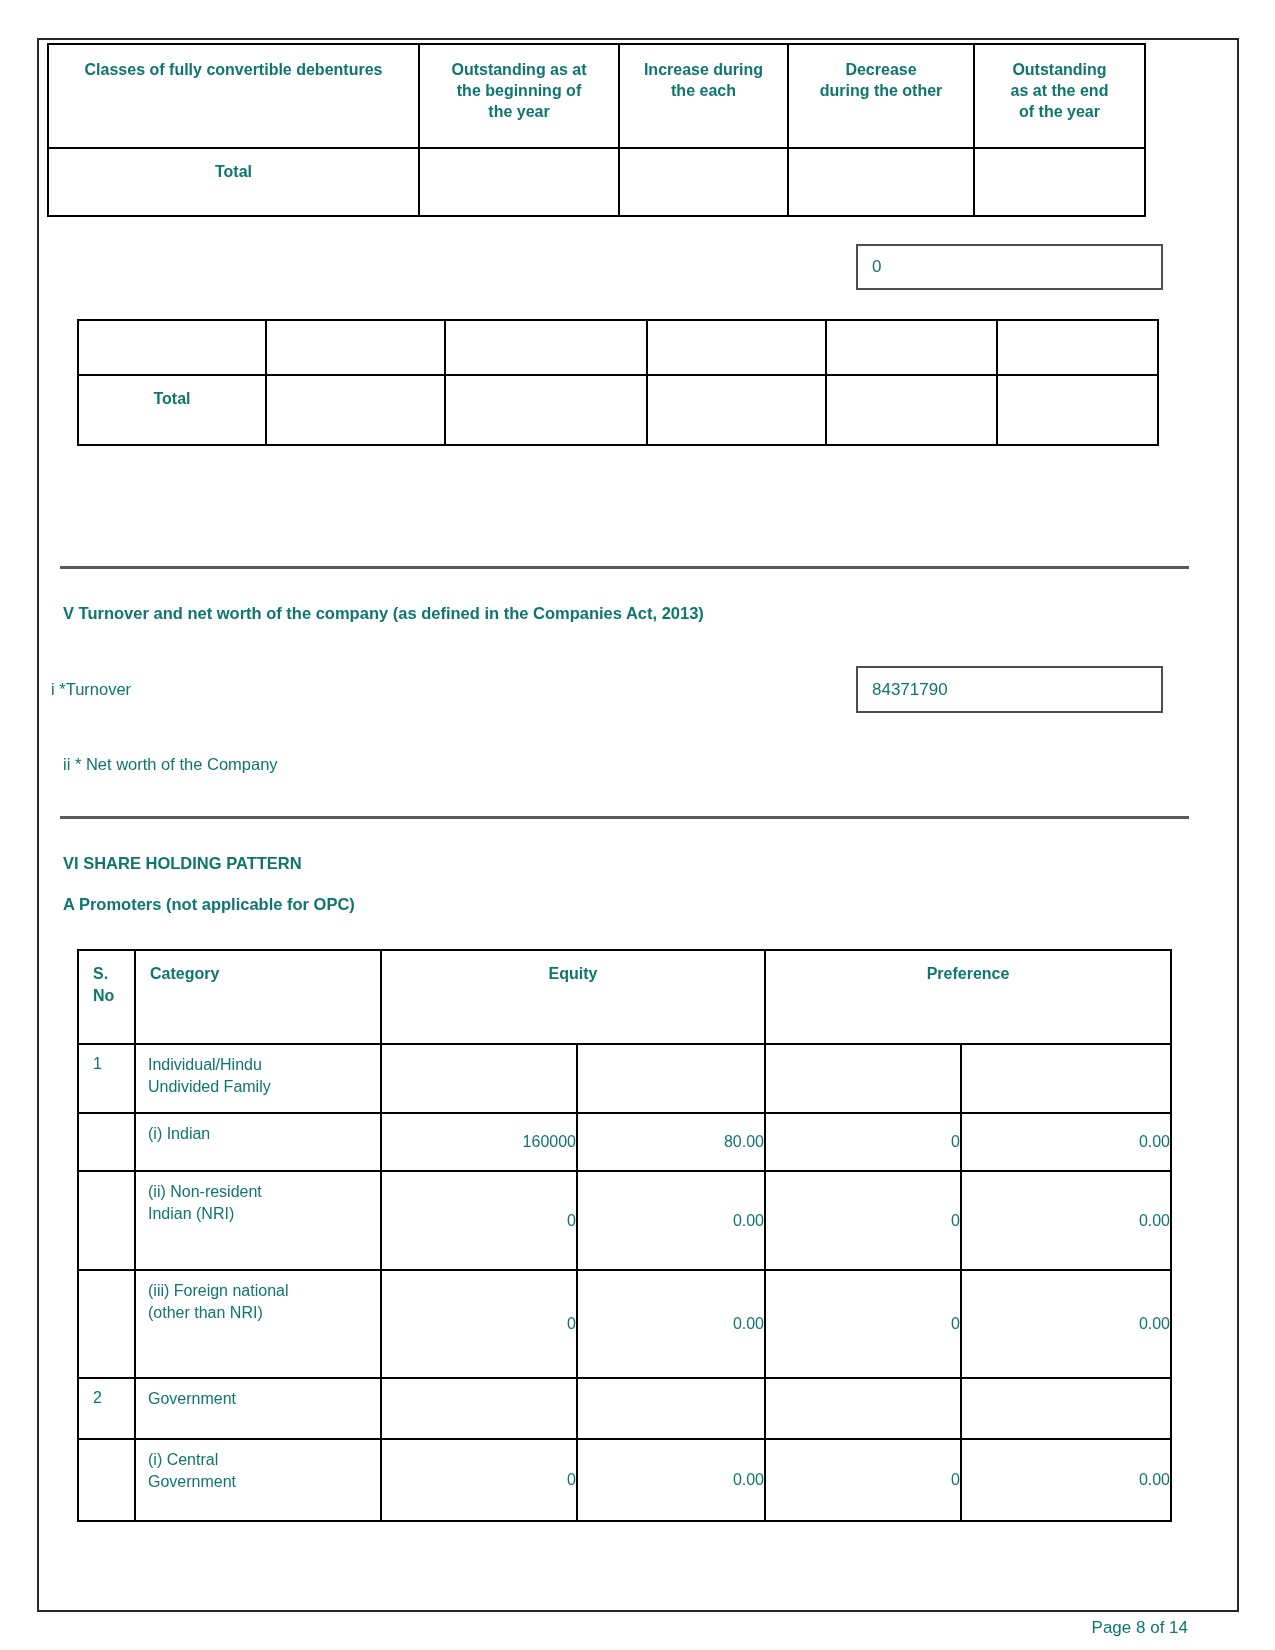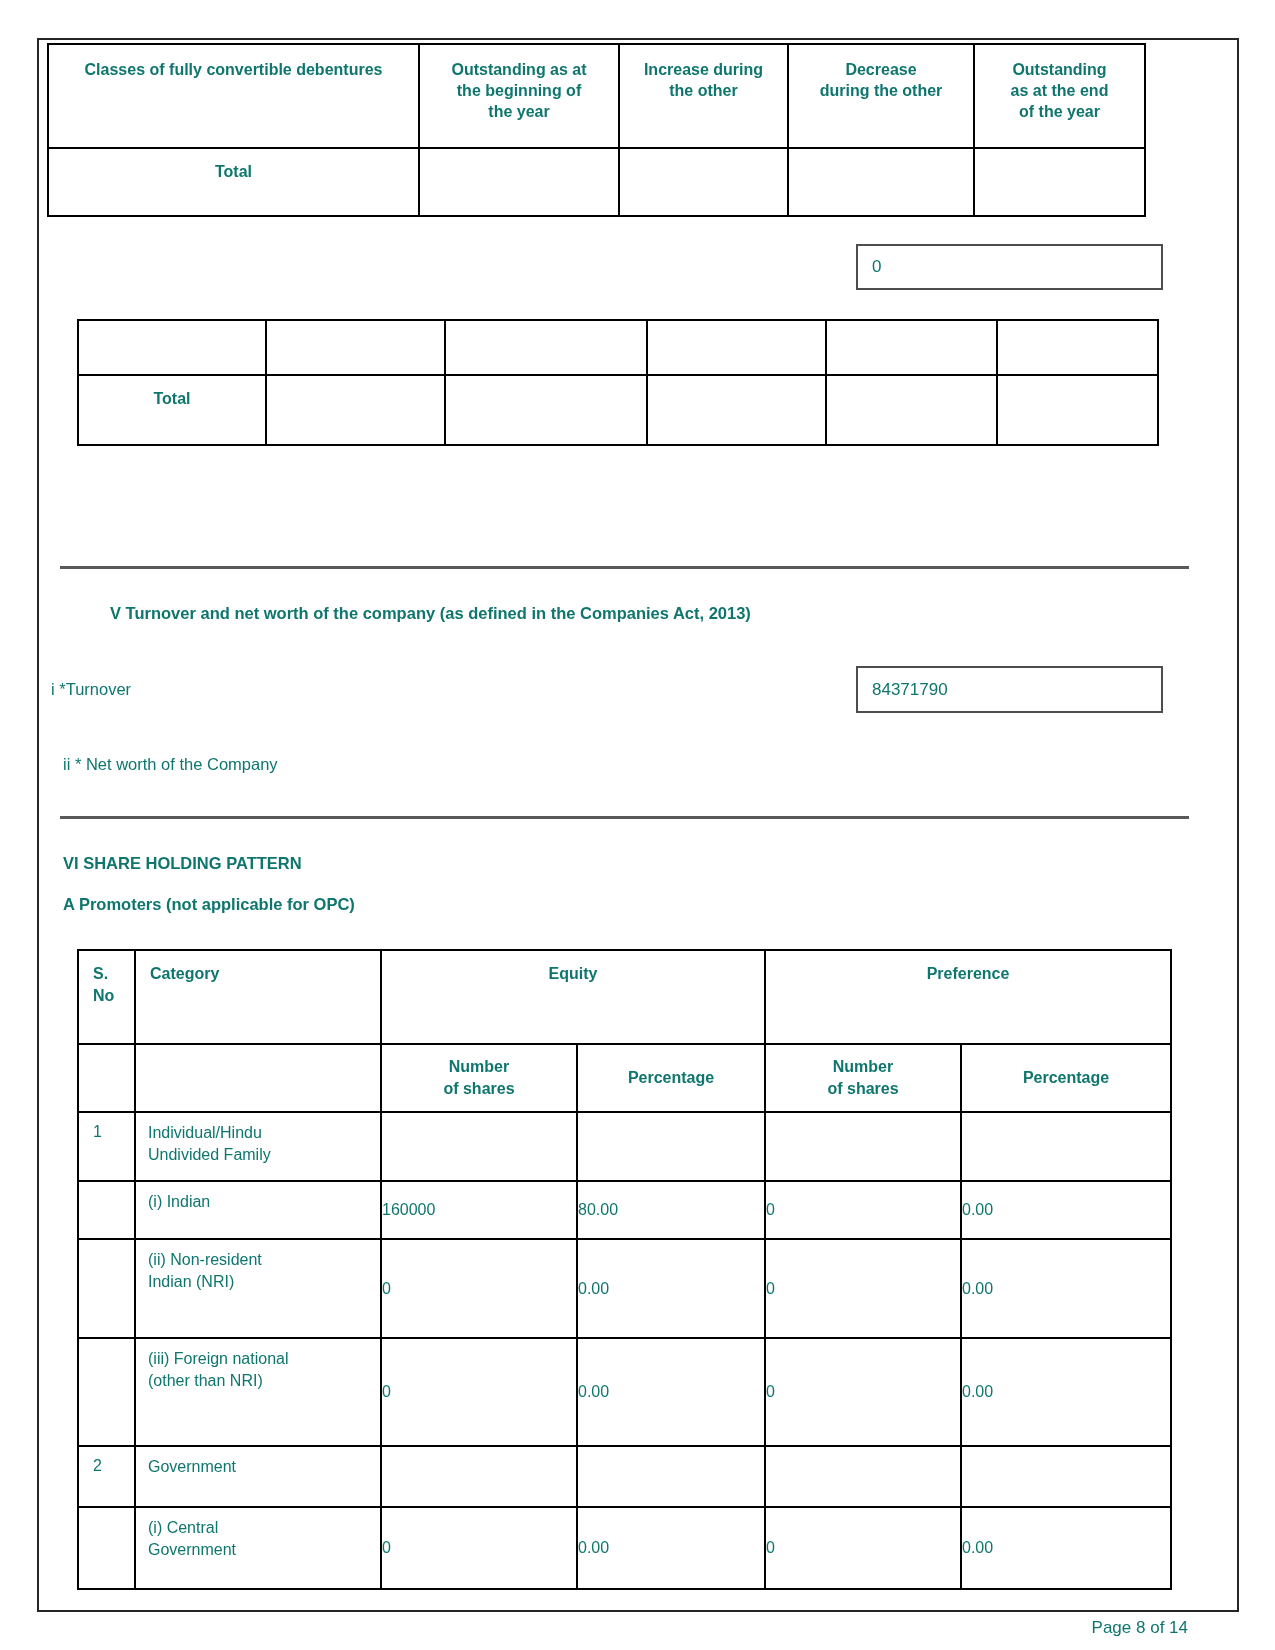--- a/index.html
+++ b/index.html
@@ -19,21 +19,21 @@
   #debentures td.total { text-align:center; vertical-align:top; padding-top:14px; font-weight:bold; }
 
   #securities th { text-align:left; vertical-align:top; padding:16px 4px 0 12px; line-height:1.35; }
   #securities td.total { text-align:center; vertical-align:top; padding-top:14px; font-weight:bold; }
 
   #share th { vertical-align:top; padding-top:12px; line-height:1.35; text-align:center; }
   #share th.lft { text-align:left; padding-left:14px; }
   #share tr.sub th { vertical-align:middle; padding:0; text-align:center; }
   #share td.sno { vertical-align:top; text-align:left; padding:10px 0 0 14px; }
   #share td.cat { vertical-align:top; text-align:left; padding:9px 6px 0 12px; line-height:1.35; }
-  #share td.val { vertical-align:middle; text-align:left; }
+  #share td.val { vertical-align:middle; text-align:right; }
 
   .label { position:absolute; display:flex; align-items:center; font-size:16.5px; }
   .bold { font-weight:bold; }
   .heading { position:absolute; font-weight:bold; font-size:16.5px; }
   .inputbox {
     position:absolute; border:2px solid #4d4d4d; box-sizing:border-box;
     display:flex; align-items:center; padding-left:14px; font-size:17px; background:#fff;
   }
   .divider { position:absolute; left:60px; width:1129px; height:3px; background:#595959; }
   .footer { position:absolute; top:1618px; right:87px; font-size:17px; }
@@ -52,21 +52,21 @@
         <col style="width:186px">
         <col style="width:171px">
     </colgroup>
     <tbody>
         <tr style="height:104px">
       <th>Classes of fully convertible debentures</th>
       <th>Outstanding as at
 the beginning of
 the year</th>
       <th>Increase during
-the other</th>
+the each</th>
       <th>Decrease
 during the other</th>
       <th>Outstanding
 as at the end
 of the year</th>
     </tr>
     <tr style="height:68px">
       <td class="total">Total</td>
       <td></td>
       <td></td>
@@ -104,21 +104,21 @@
       <td></td>
       <td></td>
       <td></td>
       <td></td>
     </tr>
   </tbody>
     </table>
 
   <div class="divider" style="top:566px;"></div>
 
-  <div class="heading" style="left:63px; top:604px;margin-left:47px;">V Turnover and net worth of the company (as defined in the Companies Act, 2013)</div>
+  <div class="heading" style="left:63px; top:604px;">V Turnover and net worth of the company (as defined in the Companies Act, 2013)</div>
 
   <div class="label" style="left:51px; top:666px; height:47px;">i *Turnover</div>
   <div class="inputbox" style="left:856px; top:666px; width:307px; height:47px;">
     <span>84371790</span>
   </div>
 
   <div class="label" style="left:63px; top:741px; height:46px;">ii * Net worth of the Company</div>
 
   <div class="divider" style="top:816px;"></div>
 
@@ -135,30 +135,20 @@
         <col style="width:210px">
     </colgroup>
     <tbody>
         <tr style="height:94px">
       <th class="lft">S.
 No</th>
       <th class="lft">Category</th>
       <th colspan="2">Equity</th>
       <th colspan="2">Preference</th>
     </tr>
-    <tr class="sub" style="height:68px">
-      <th></th>
-      <th></th>
-      <th>Number
-of shares</th>
-      <th>Percentage</th>
-      <th>Number
-of shares</th>
-      <th>Percentage</th>
-    </tr>
     <tr style="height:69px">
       <td class="sno">1</td>
       <td class="cat">Individual/Hindu
 Undivided Family</td>
       <td class="val"></td>
       <td class="val"></td>
       <td class="val"></td>
       <td class="val"></td>
     </tr>
     <tr style="height:58px">

